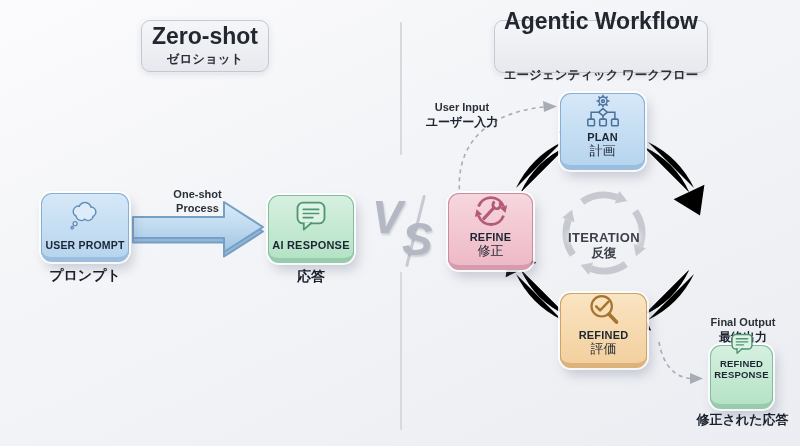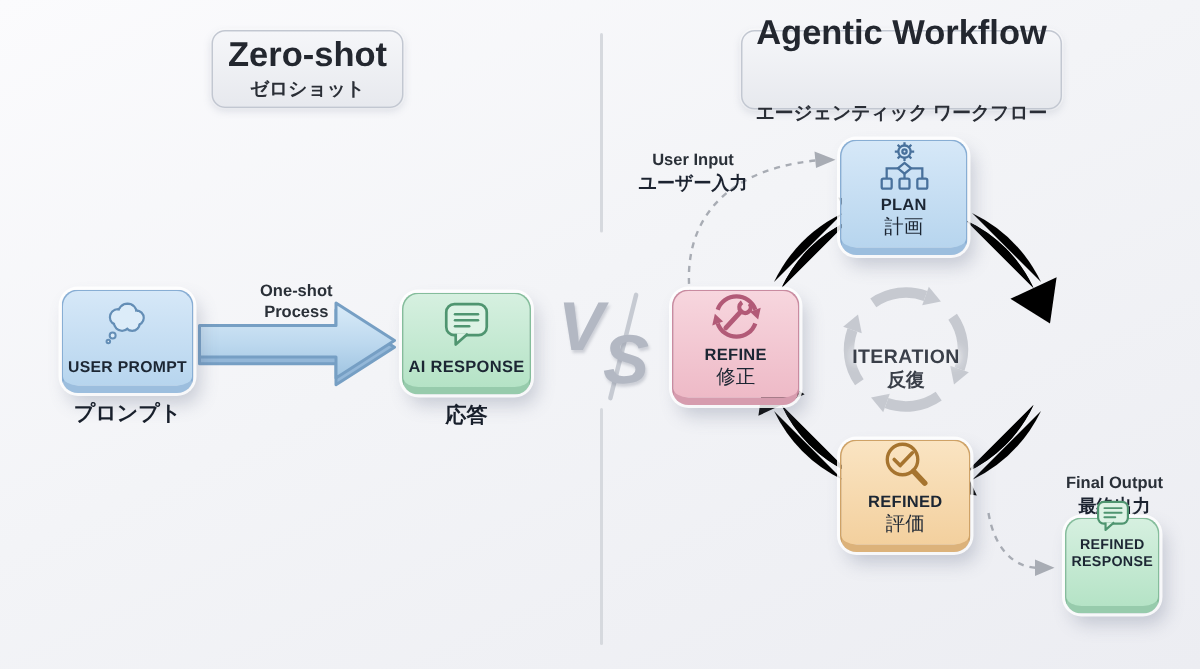--- a/index.html
+++ b/index.html
@@ -248,14 +248,15 @@
         <g stroke="#4f9570" stroke-width="1.7" stroke-linecap="round" fill="none">
           <path d="M12.5 7.5 H27.5"></path>
             <path d="M12.5 11.5 H27.5"></path>
             <path d="M12.5 15.5 H22"></path>
         </g>
       </svg>
     </div>
     <div class="node-label small">REFINED</div>
     <div class="node-label small">RESPONSE</div>
   </div>
+  <div class="caption sm" style="left:695px;top:411px;width:95px;">修正された応答</div>
 
 </div>
 
 </body></html>

